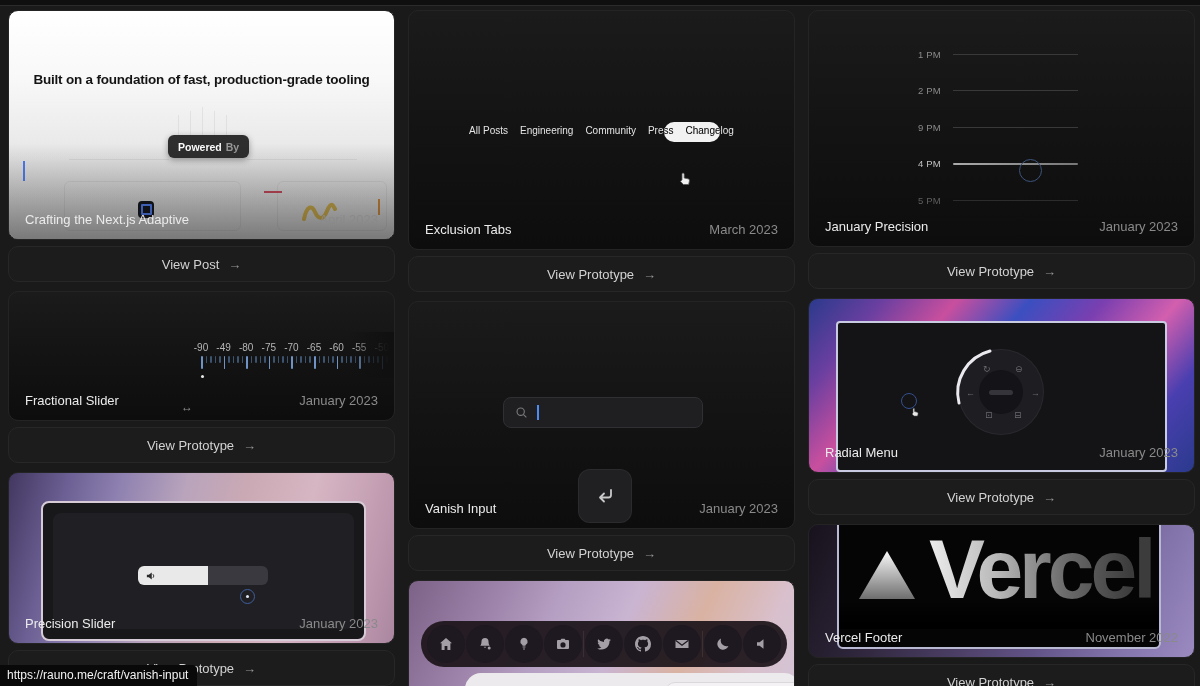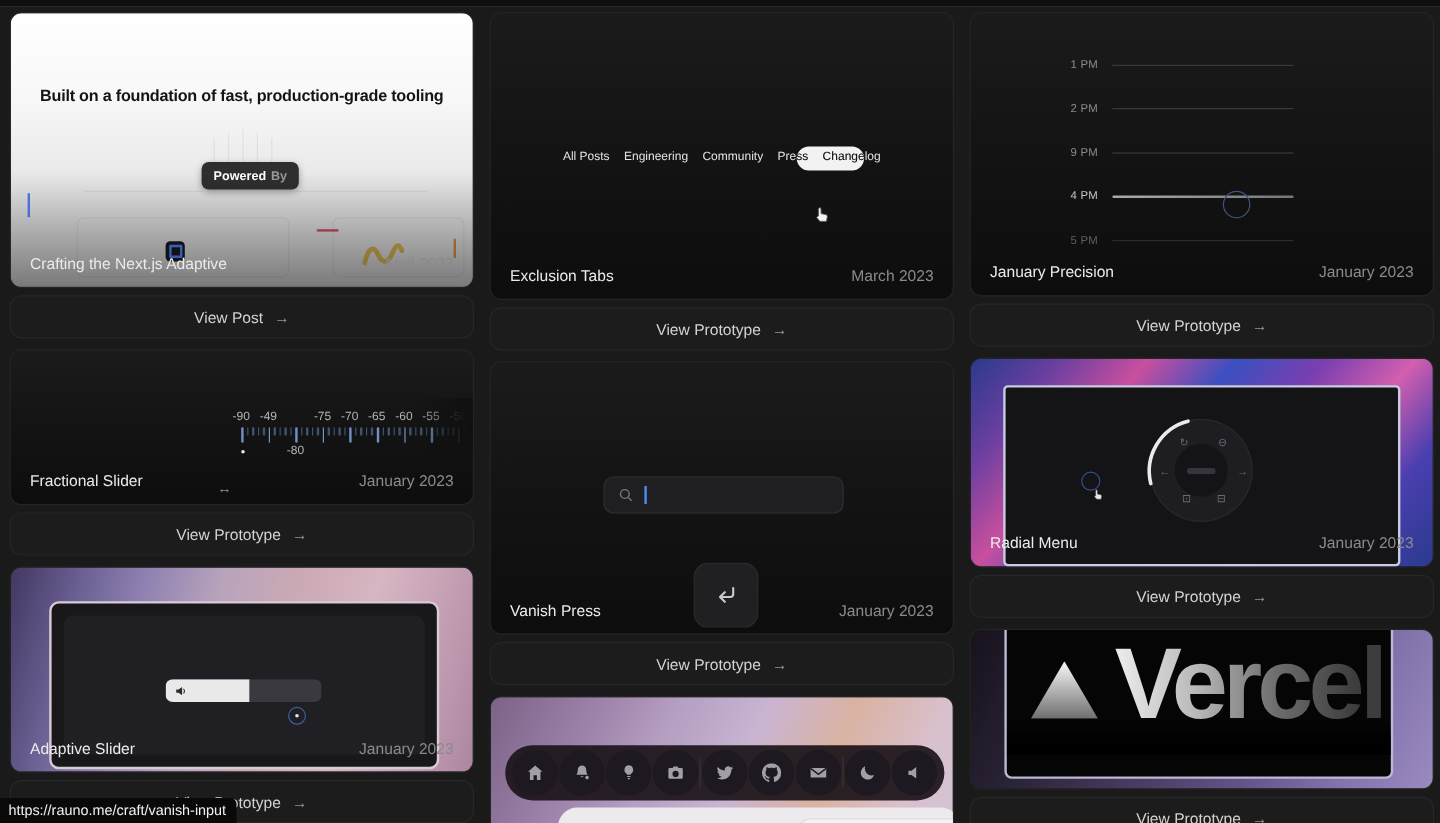--- a/index.html
+++ b/index.html
@@ -90,21 +90,21 @@
     background:rgba(28,20,26,0.93);display:flex;align-items:center;justify-content:space-between;
     padding:0 6px;box-sizing:border-box;}
   .dock-btn{width:38px;height:38px;border-radius:50%;background:#1e1821;display:flex;align-items:center;justify-content:center;flex:0 0 auto;}
   .dock-btn svg{width:16px;height:16px;}
   .dock-divider{width:1px;height:26px;background:rgba(255,255,255,0.08);flex:0 0 auto;}
   .white-panel{position:absolute;left:56px;right:-6px;top:92px;height:60px;background:#edeaed;border-radius:16px 16px 0 0;}
   .white-panel .key-hint{position:absolute;left:200px;top:9px;width:160px;height:40px;border-radius:10px;
     background:#f4f2f4;border:1px solid #dbd8db;}
 
   
-  .timeline{position:absolute;left:80px;right:116px;top:37px;}
+  .timeline{position:absolute;left:106px;right:116px;top:37px;}
   .time-row{display:flex;align-items:center;height:12px;margin-bottom:24.5px;}
   .time-label{width:26px;text-align:right;font-size:9.5px;color:#8a8a8a;letter-spacing:0.2px;flex:0 0 auto;}
   .time-line{flex:1;height:1px;background:#39393b;margin-left:12px;}
   .time-row.active .time-label{color:#c2c2c2;}
   .time-row.active .time-line{height:2px;background:linear-gradient(90deg,#ababab,#767676);border-radius:1px;}
   .time-row.dim .time-label{color:#5e5e5e;}
   .time-row.dim .time-line{background:#2c2c2e;}
 
   
   .prev-radial{background:
@@ -179,21 +179,21 @@
         <span class="action-label">View Post</span>
         <span class="action-arrow">→</span>
       </div>
     </div>
 
     <div class="card">
       <div class="preview" style="height:130px">
         <div class="ruler">
             <span class="ruler-label" style="left: 6px;">-90</span>
             <span class="ruler-label" style="left: 28.6px;">-49</span>
-            <span class="ruler-label" style="left: 51.2px; margin-top: 28px;">-80</span>
+            <span class="ruler-label" style="left: 51.2px;">-80</span>
             <span class="ruler-label" style="left: 73.8px;">-75</span>
             <span class="ruler-label" style="left: 96.4px;">-70</span>
             <span class="ruler-label" style="left: 119px;">-65</span>
             <span class="ruler-label" style="left: 141.6px;">-60</span>
             <span class="ruler-label" style="left: 164.2px;">-55</span>
             <span class="ruler-label" style="left: 186.8px; color: rgb(111, 111, 111);">-50</span>
             <div class="ruler-tick" style="left: 6px; height: 13px; background: rgb(110, 147, 196);"></div>
             <div class="ruler-tick" style="left: 10.52px; height: 7px; background: rgb(61, 84, 113);"></div>
             <div class="ruler-tick" style="left: 15.04px; height: 7px; background: rgb(61, 84, 113);"></div>
             <div class="ruler-tick" style="left: 19.56px; height: 7px; background: rgb(61, 84, 113);"></div>
@@ -262,21 +262,21 @@
               <path d="M2.5 6.2v3.6h2.6L9 12.6V3.4L5.1 6.2z" fill="#2a2a2a"></path>
               <path d="M10.5 5.5a3.4 3.4 0 0 1 0 5" fill="none" stroke="#2a2a2a" stroke-width="1.2"></path>
             </svg>
           </div>
           <div class="vol-track"></div>
         </div>
         <div class="cursor-ring" style="left:231px;top:116px;width:15px;height:15px">
           <div class="ring-dot"></div>
         </div>
         <div class="meta">
-          <span class="p-title">Adaptive Slider</span>
+          <span class="p-title">Precision Slider</span>
           <span class="p-date">January 2023</span>
         </div>
       </div>
       <div class="card-footer">
         <span class="action-label">View Prototype</span>
         <span class="action-arrow">→</span>
       </div>
     </div>
   </div>
 
@@ -316,21 +316,21 @@
             <path d="M10.5 10.5 L14 14" stroke="#7a7a7a" stroke-width="1.4"></path>
           </svg>
           <div class="caret"></div>
         </div>
         <div class="return-key">
           <svg width="24" height="24" viewBox="0 0 24 24">
             <path d="M18 6 v5 a2.5 2.5 0 0 1 -2.5 2.5 H7.5 M11 9.5 l-4 4 4 4" fill="none" stroke="#c9c9c9" stroke-width="1.8" stroke-linecap="round" stroke-linejoin="round"></path>
           </svg>
         </div>
         <div class="meta">
-          <span class="p-title">Vanish Press</span>
+          <span class="p-title">Vanish Input</span>
           <span class="p-date">January 2023</span>
         </div>
       </div>
       <div class="card-footer">
         <span class="action-label">View Prototype</span>
         <span class="action-arrow">→</span>
       </div>
     </div>
 
     <div class="card">
@@ -463,20 +463,24 @@
       </div>
     </div>
 
     <div class="card">
       <div class="preview prev-vercel" style="height:134px">
         <div class="vercel-window">
           <div class="vercel-tri"></div>
           <div class="vercel-word">Vercel</div>
           <div class="vercel-band"></div>
         </div>
+        <div class="meta">
+          <span class="p-title">Vercel Footer</span>
+          <span class="p-date">November 2022</span>
+        </div>
       </div>
       <div class="card-footer">
         <span class="action-label">View Prototype</span>
         <span class="action-arrow">→</span>
       </div>
     </div>
   </div>
 </div>
 
 <div class="status-bubble">https://rauno.me/craft/vanish-input</div>

